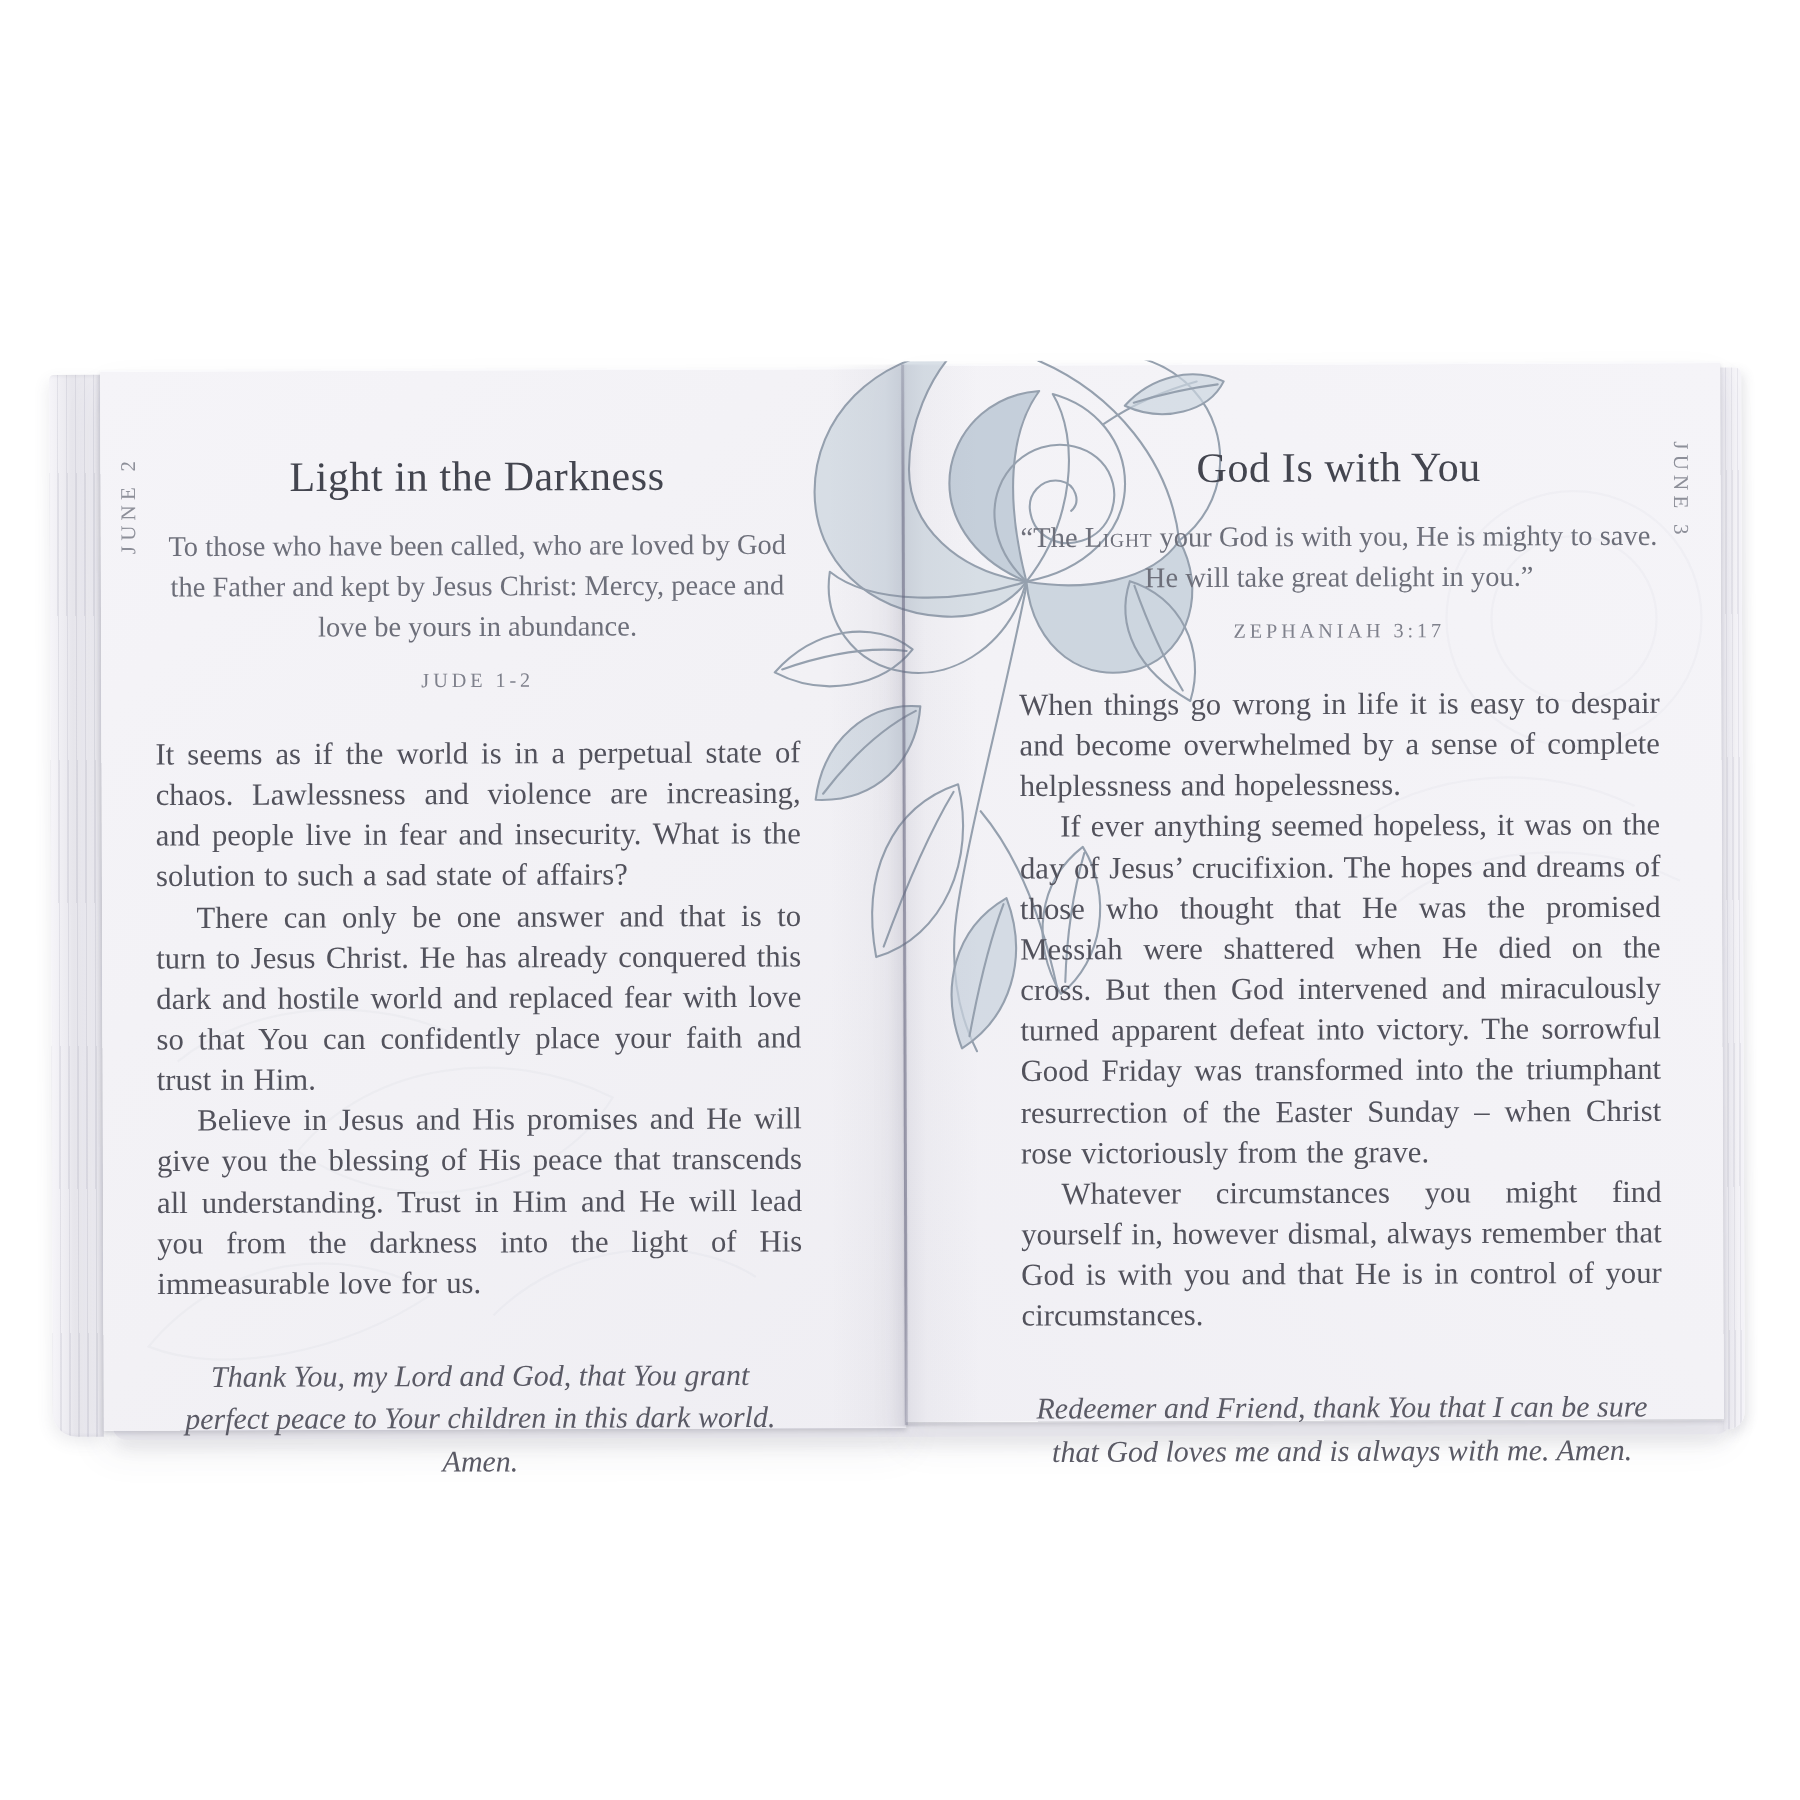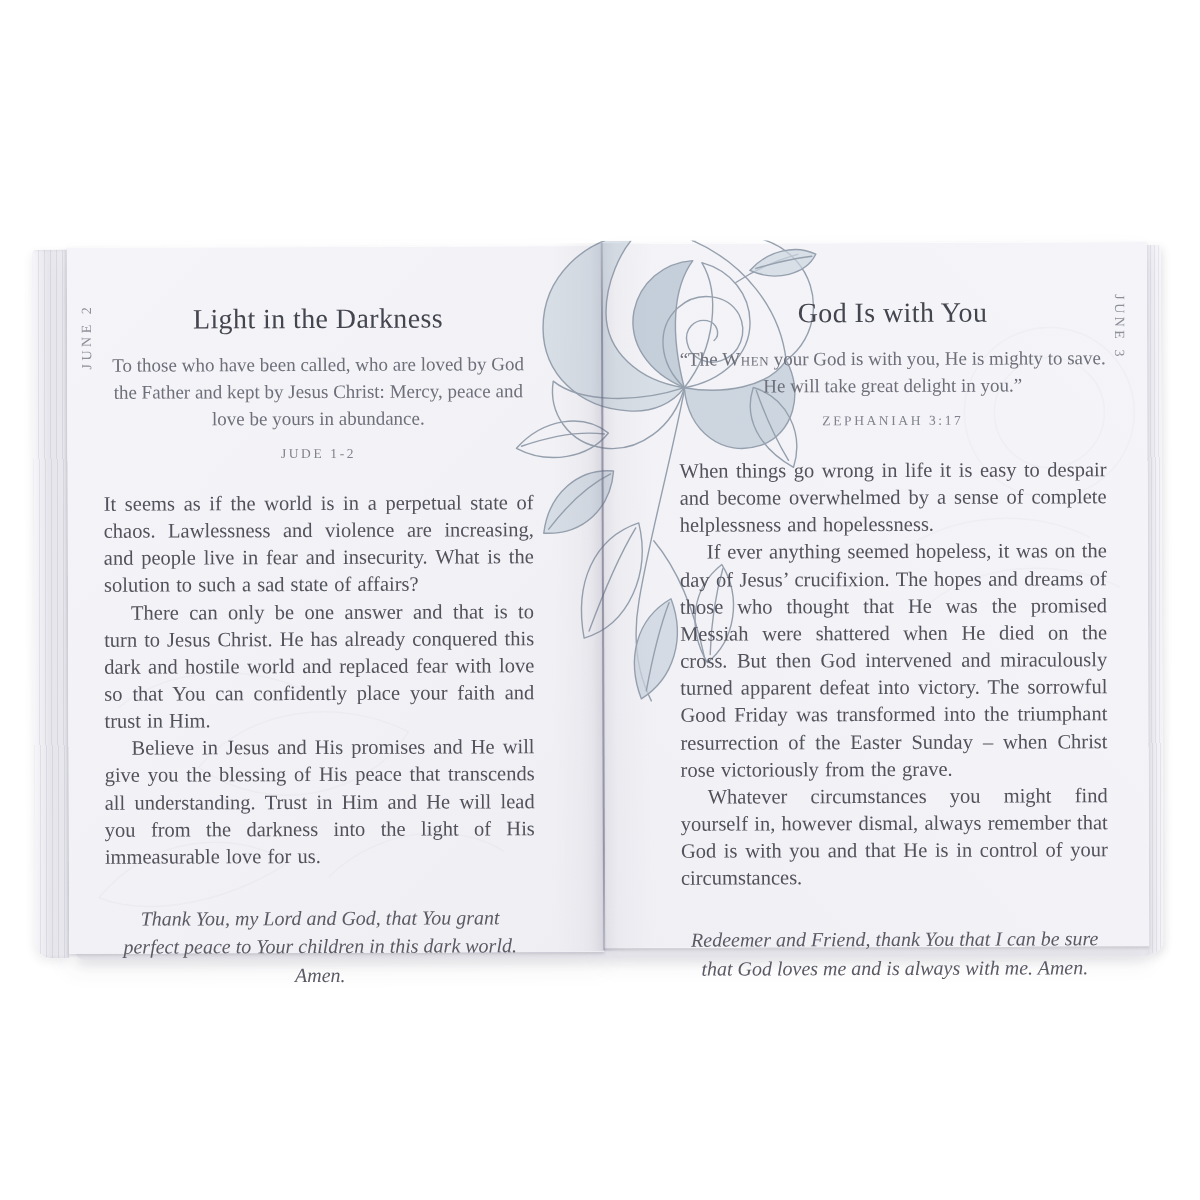--- a/index.html
+++ b/index.html
@@ -112,21 +112,21 @@
         <g fill="none" stroke="rgba(135,145,170,0.09)" stroke-width="1.5">
           <circle cx="210" cy="120" r="85"></circle>
           <circle cx="210" cy="120" r="55"></circle>
           <path d="M60,260 C110,220 190,215 250,245"></path>
           <path d="M90,310 C140,270 220,265 280,295"></path>
         </g>
       </svg>
       <div class="margin-label label-right">JUNE 3</div>
       <div class="col col-right">
         <div class="title">God Is with You</div>
-        <div class="scripture"><span>“The </span><span class="lord">When</span><span> your God is with you, He is mighty to save. He will take great delight in you.”</span></div>
+        <div class="scripture"><span>“The </span><span class="lord">Light</span><span> your God is with you, He is mighty to save. He will take great delight in you.”</span></div>
         <div class="reference">ZEPHANIAH 3:17</div>
         <div class="body">
           <p>When things go wrong in life it is easy to despair and become overwhelmed by a sense of complete helplessness and hopelessness.</p>
           <p>If ever anything seemed hopeless, it was on the day of Jesus’ crucifixion. The hopes and dreams of those who thought that He was the promised Messiah were shattered when He died on the cross. But then God intervened and miraculously turned apparent defeat into victory. The sorrowful Good Friday was transformed into the triumphant resurrection of the Easter Sunday – when Christ rose victoriously from the grave.</p>
           <p>Whatever circumstances you might find yourself in, however dismal, always remember that God is with you and that He is in control of your circumstances.</p>
         </div>
         <div class="prayer">Redeemer and Friend, thank You that I can be sure that God loves me and is always with me. Amen.</div>
       </div>
     </div>
 

